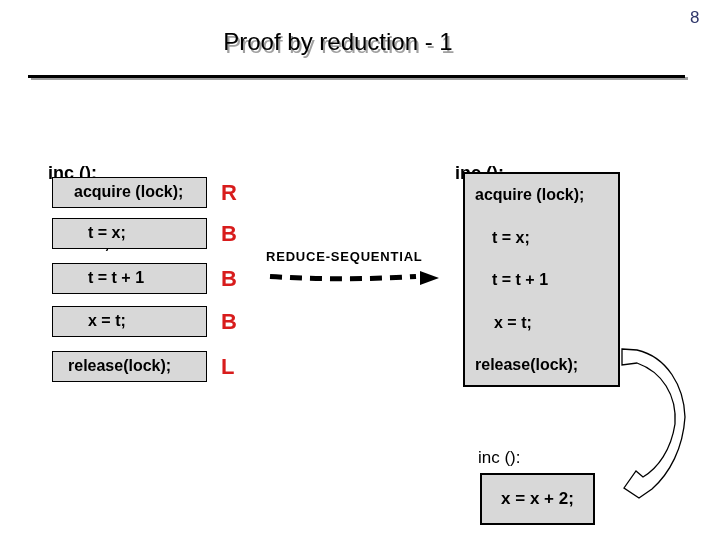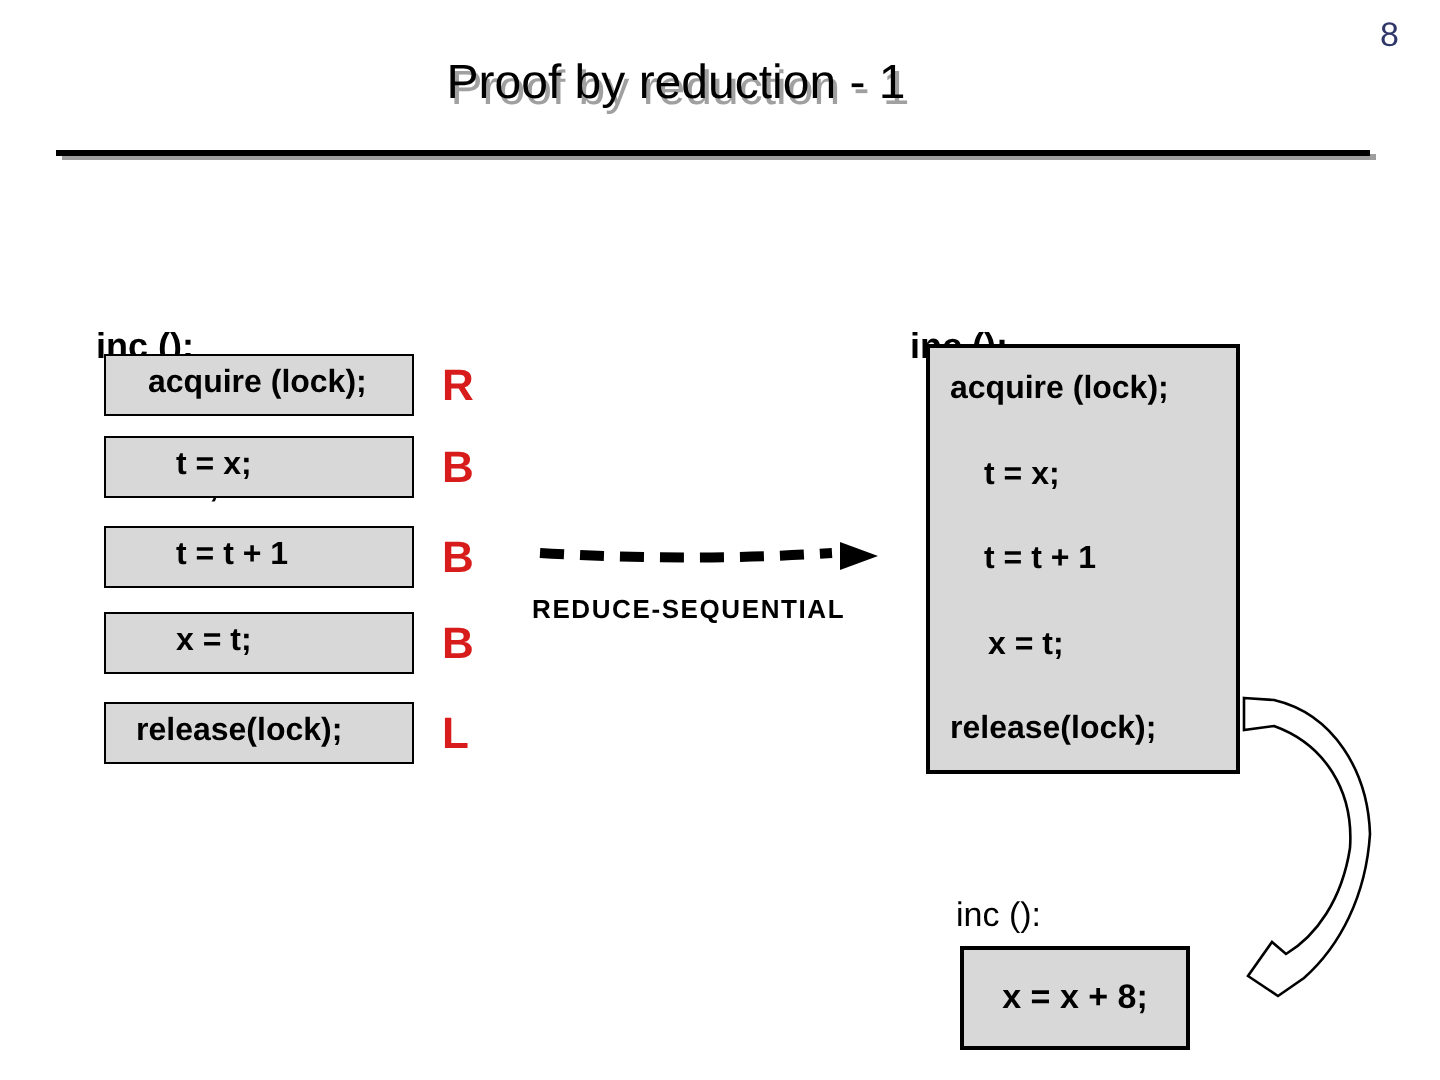--- a/index.html
+++ b/index.html
@@ -30,21 +30,21 @@
     position:absolute; left:52px; width:155px; height:31px;
     background:#d8d8d8; border:1.5px solid #000; box-sizing:border-box;
     font-size:16px; font-weight:bold; line-height:27px; white-space:nowrap;
   }
   .rb-letter {
     position:absolute; left:221px; height:22px;
     font-size:22px; font-weight:bold; line-height:22px; color:#d81c1c;
   }
   .reduce-label {
     position:absolute; left:266px; top:249px;
-    font-size:13px; font-weight:bold; letter-spacing:0.8px; white-space:nowrap;margin-top:48px;
+    font-size:13px; font-weight:bold; letter-spacing:0.8px; white-space:nowrap;
   }
   .reduce-arrow { position:absolute; left:268px; top:270px; }
   .big-box {
     position:absolute; left:463px; top:172px; width:157px; height:215px;
     background:#d8d8d8; border:2px solid #000; box-sizing:border-box;
   }
   .big-box .line {
     position:absolute; left:0; width:100%;
     font-size:16px; font-weight:bold; line-height:20px; white-space:nowrap;
   }
@@ -109,15 +109,15 @@
     <path d="M 622,349 L 637,350
              C 667,357 684,386 685,417
              C 683,448 670,473 652,489
              L 639,498 L 624,488 L 636,471 L 643,477
              C 658,468 671,450 675,424
              C 677,395 662,372 637,363
              L 622,365 Z" fill="#ffffff" stroke="#000" stroke-width="1.3" stroke-linejoin="miter"></path>
   </svg>
 
   <div class="result-header">inc ():</div>
-  <div class="result-box">x = x + 8;</div>
+  <div class="result-box">x = x + 2;</div>
 
 </div>
 
 </body></html>

